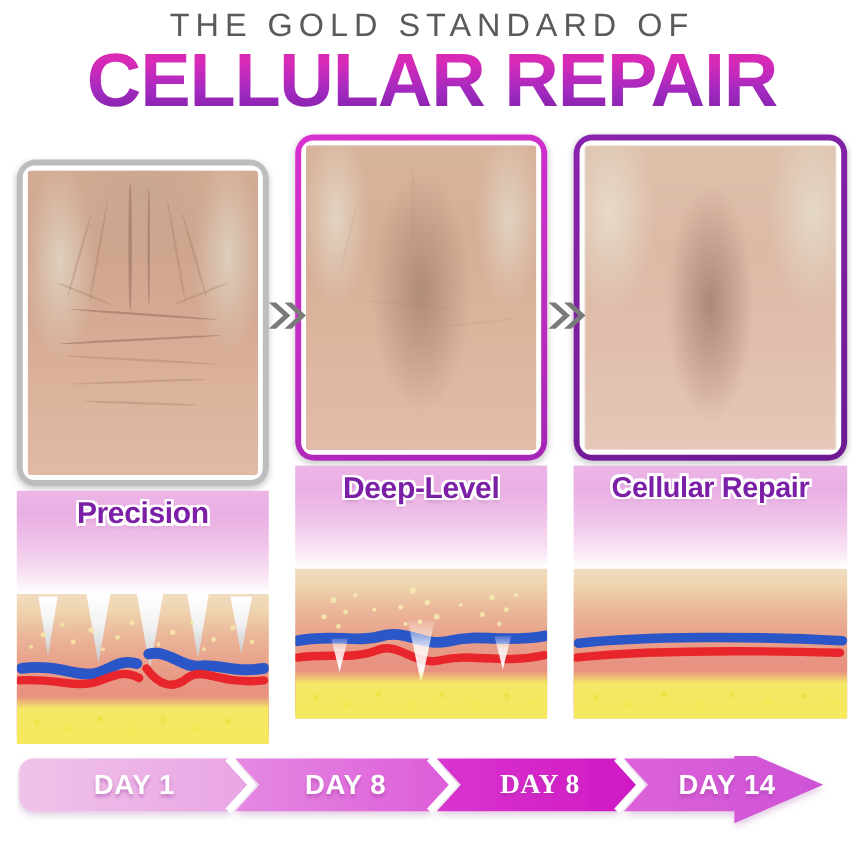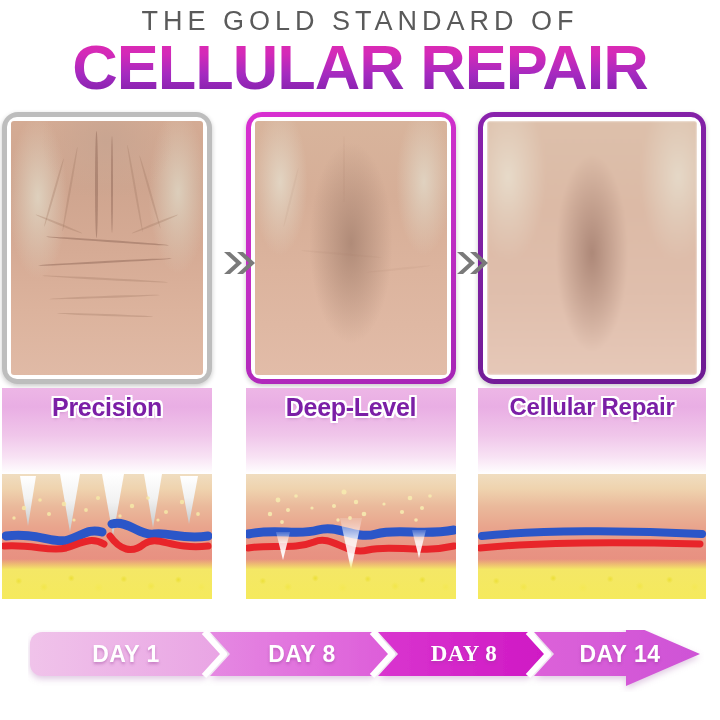--- a/index.html
+++ b/index.html
@@ -25,21 +25,21 @@
     font-size:63px;font-weight:bold;letter-spacing:-1px;
     line-height:1.0;
     background:linear-gradient(180deg,#e12ab0 0%,#d42ab8 28%,#a32ac0 62%,#7b1fa6 100%);
     -webkit-background-clip:text;background-clip:text;
     color:transparent;-webkit-text-fill-color:transparent;
     white-space:nowrap;
   }
 
   
   .col{position:absolute;top:112px;}
-  .col-1{left:2px;width:210px;}
+  .col-1{left:14px;width:210px;margin-top:21px;}
   .col-2{left:246px;width:210px;}
   .col-3{left:478px;width:228px;}
 
   
   .frame{
     position:relative;
     border-radius:16px;
     padding:5px;
     box-sizing:border-box;
     height:272px;
@@ -141,21 +141,21 @@
       radial-gradient(circle 5px at 58% 50%, #ece03a 0%, rgba(236,224,58,0) 70%),
       radial-gradient(circle 6px at 71% 68%, #f2e64a 0%, rgba(242,230,74,0) 70%),
       radial-gradient(circle 5px at 84% 52%, #ebdf36 0%, rgba(235,223,54,0) 70%),
       radial-gradient(circle 6px at 95% 70%, #f4e855 0%, rgba(244,232,85,0) 70%),
       linear-gradient(180deg, rgba(245,232,90,0) 0%, #f4e766 26%, #f5ea5c 100%);
   }
   .xsec svg{position:absolute;inset:0;width:100%;height:100%;}
 
   
   .timeline{
-    position:absolute;left:28px;top:630px;
+    position:absolute;left:14px;top:630px;
     width:676px;height:62px;
   }
   .timeline svg{display:block;}
   .tl-label{
     position:absolute;top:0;height:48px;
     display:flex;align-items:center;justify-content:center;
     color:#ffffff;font-weight:bold;font-size:23px;
     letter-spacing:.5px;
     text-shadow:0 2px 3px rgba(150,60,150,.45);
     pointer-events:none;

